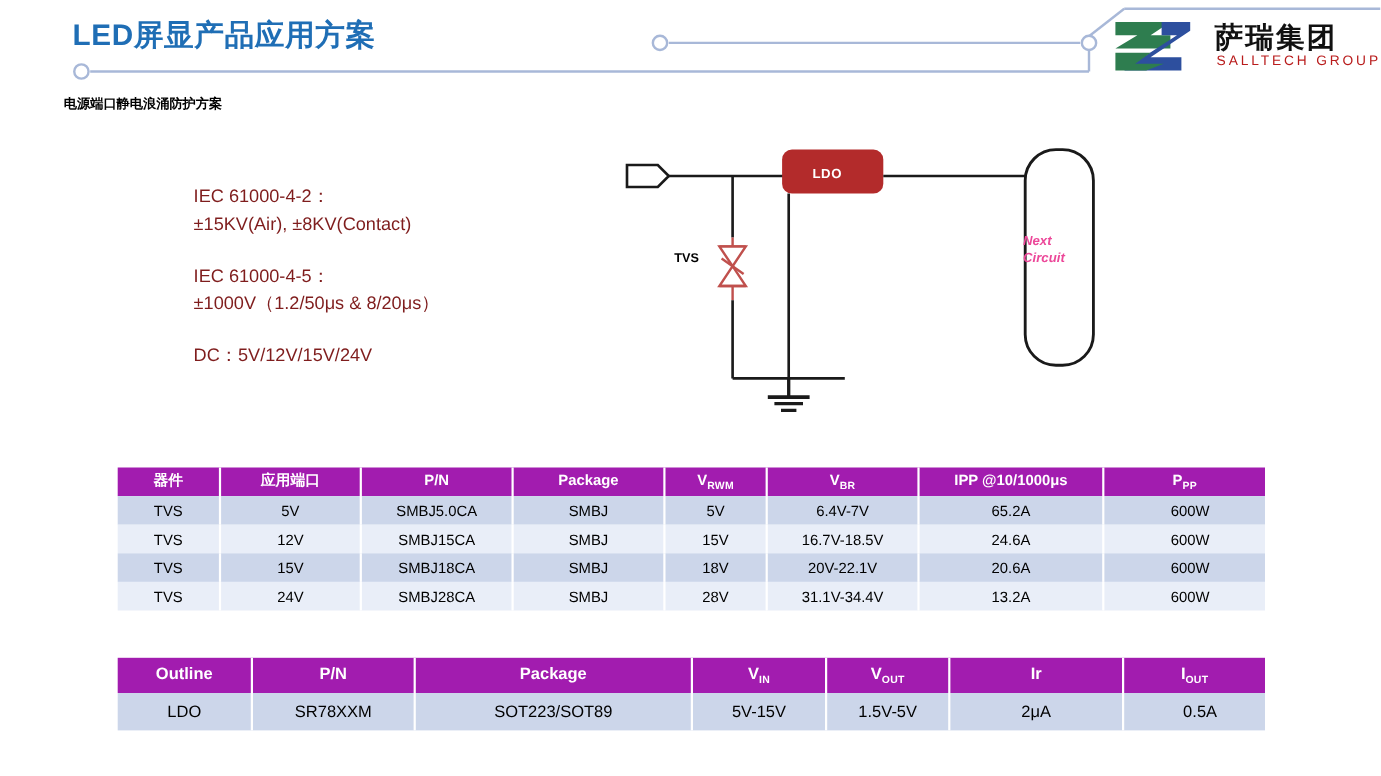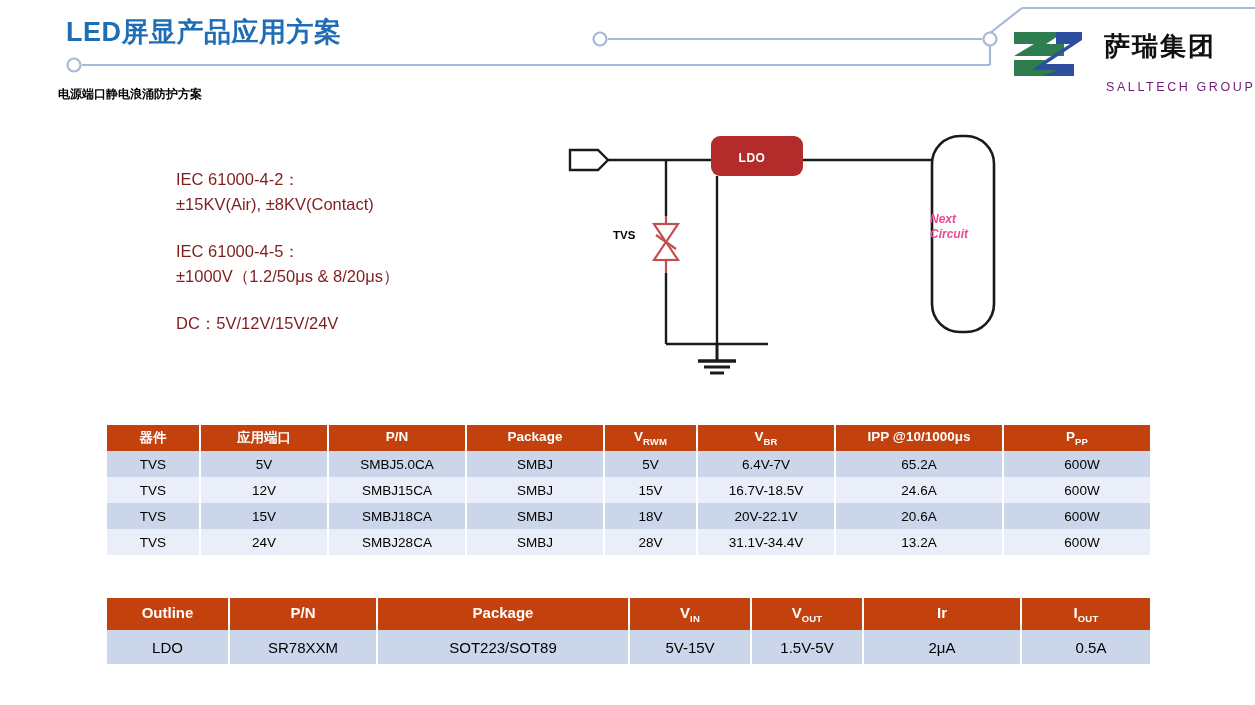--- a/index.html
+++ b/index.html
@@ -33,21 +33,21 @@
     top: 0;
     width: 1255px;
     height: 80px;
     pointer-events: none;
   }
 
   
   #logo {
     position: absolute;
     left: 1012px;
-    top: 30px;
+    top: 18px;
     width: 232px;
     height: 50px;
   }
   #logo-mark {
     position: absolute;
     left: 0;
     top: 0;
     width: 84px;
     height: 48px;
   }
@@ -60,23 +60,22 @@
     letter-spacing: 2px;
     color: #111111;
     white-space: nowrap;
   }
   #logo-en {
     position: absolute;
     left: 94px;
     top: 30px;
     font-size: 12.5px;
     letter-spacing: 2.6px;
-    color: #701a75;
-    white-space: nowrap;
-    margin-top: 20px;
+    color: #b91c1c;
+    white-space: nowrap;
   }
 
   
   #subtitle {
     position: absolute;
     left: 58px;
     top: 86px;
     font-size: 12px;
     font-weight: bold;
     color: #000000;
@@ -142,21 +141,21 @@
   
   .data-table {
     position: absolute;
     border-collapse: collapse;
     table-layout: fixed;
   }
   #table-tvs { left: 107px; top: 425px; width: 1043px; }
   #table-ldo { left: 107px; top: 598px; width: 1043px; }
 
   .data-table th {
-    background: #c2410c;
+    background: #a21caf;
     color: #ffffff;
     font-size: 13.5px;
     font-weight: bold;
     text-align: center;
     height: 26px;
     padding: 0 2px;
     border-right: 2px solid #ffffff;
     white-space: nowrap;
   }
   .data-table th:last-child { border-right: none; }

